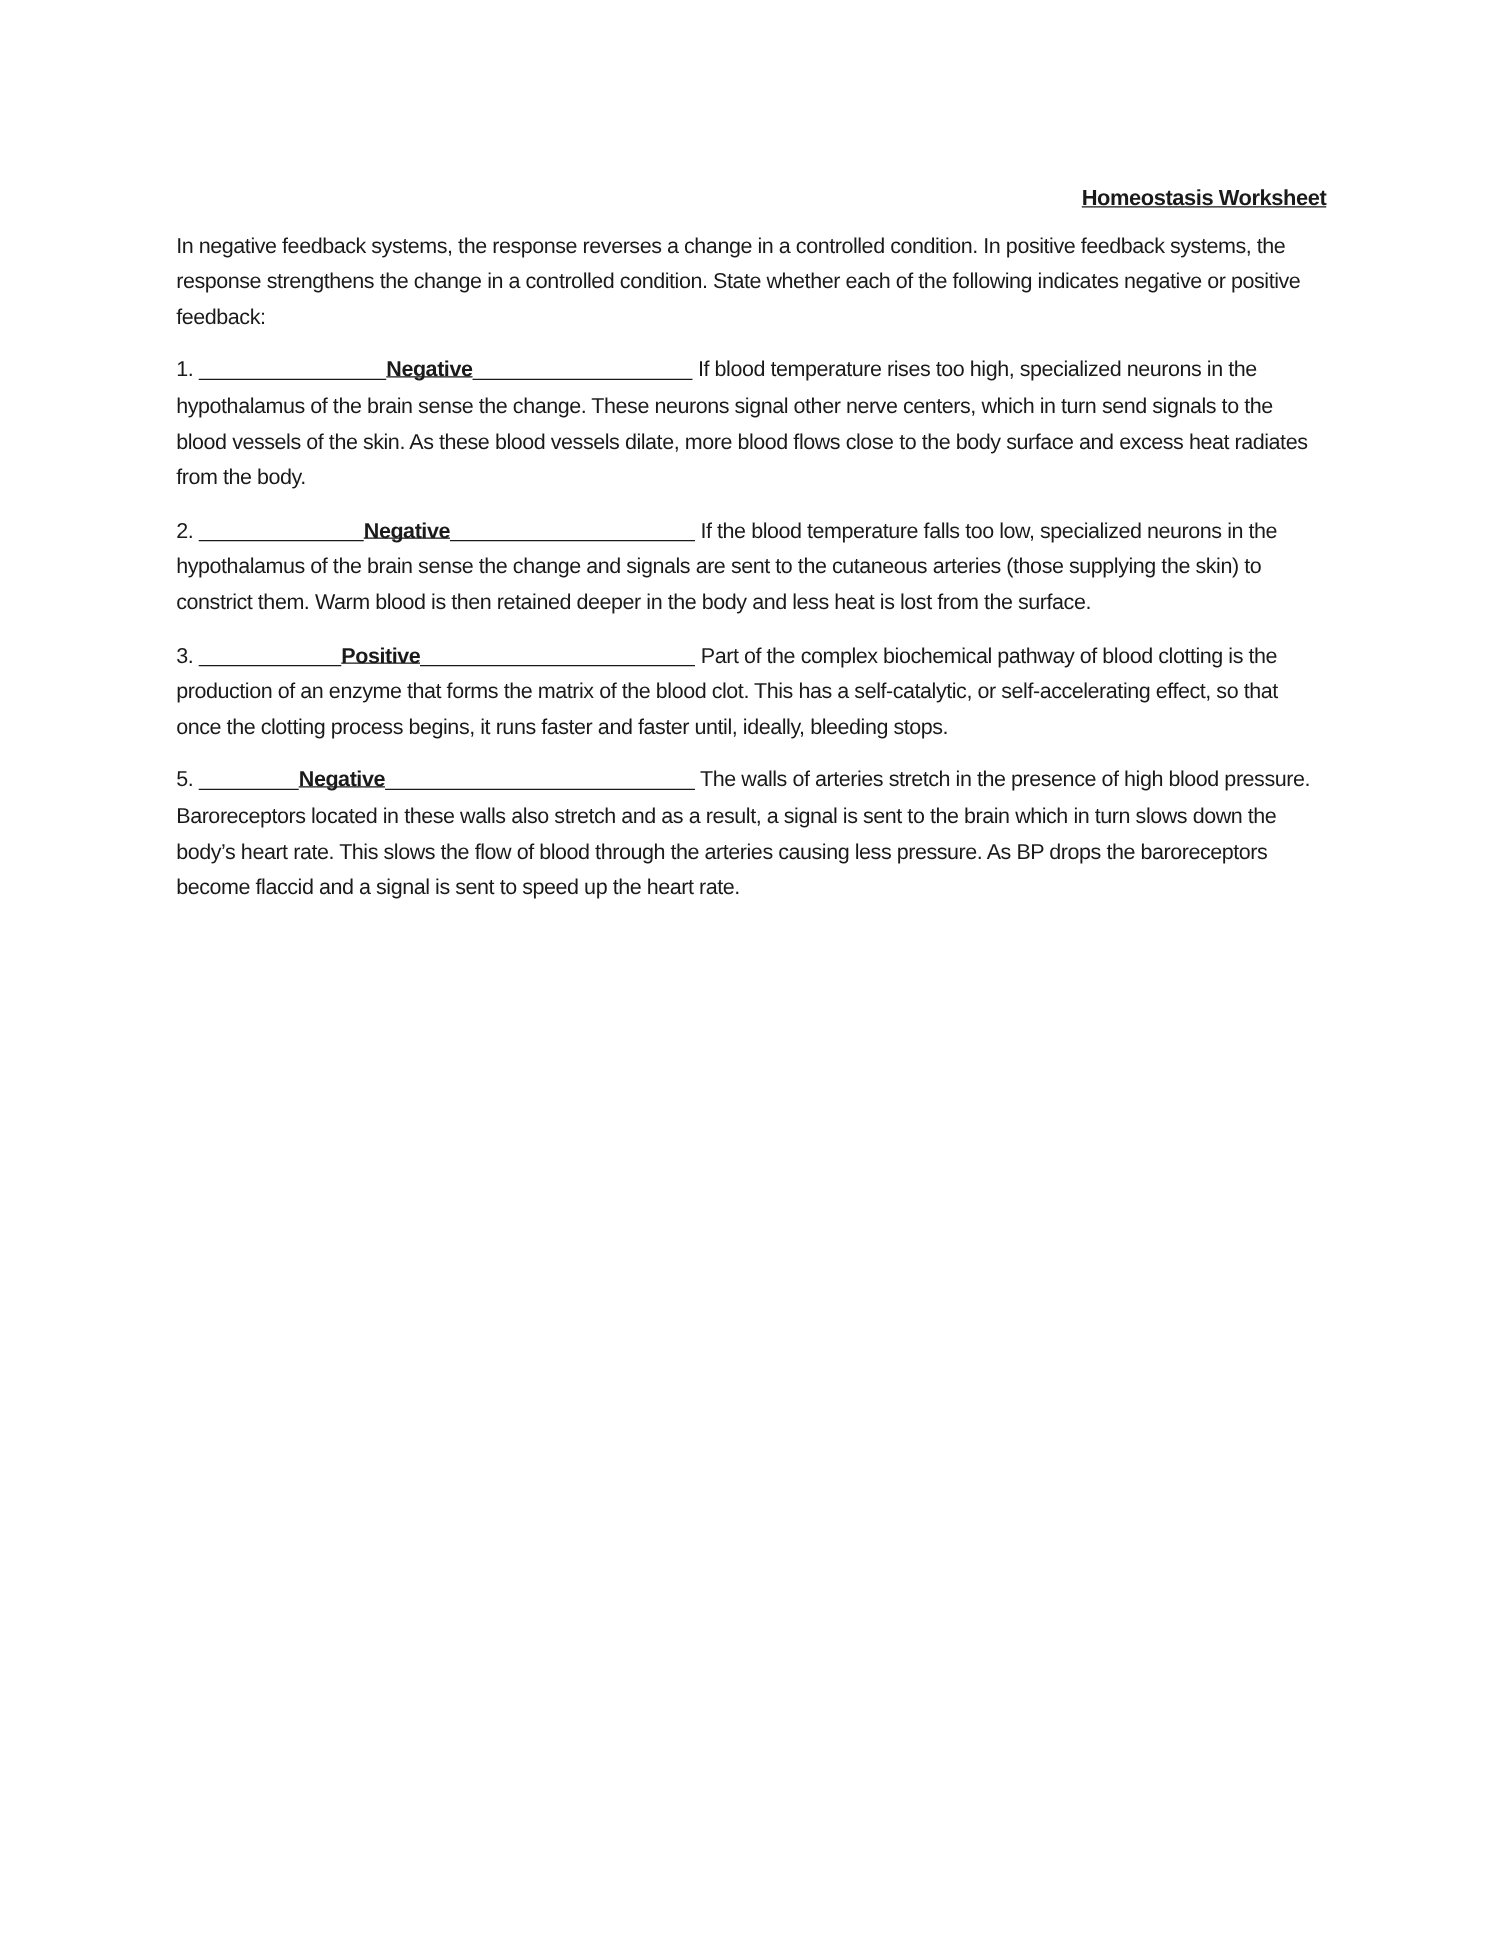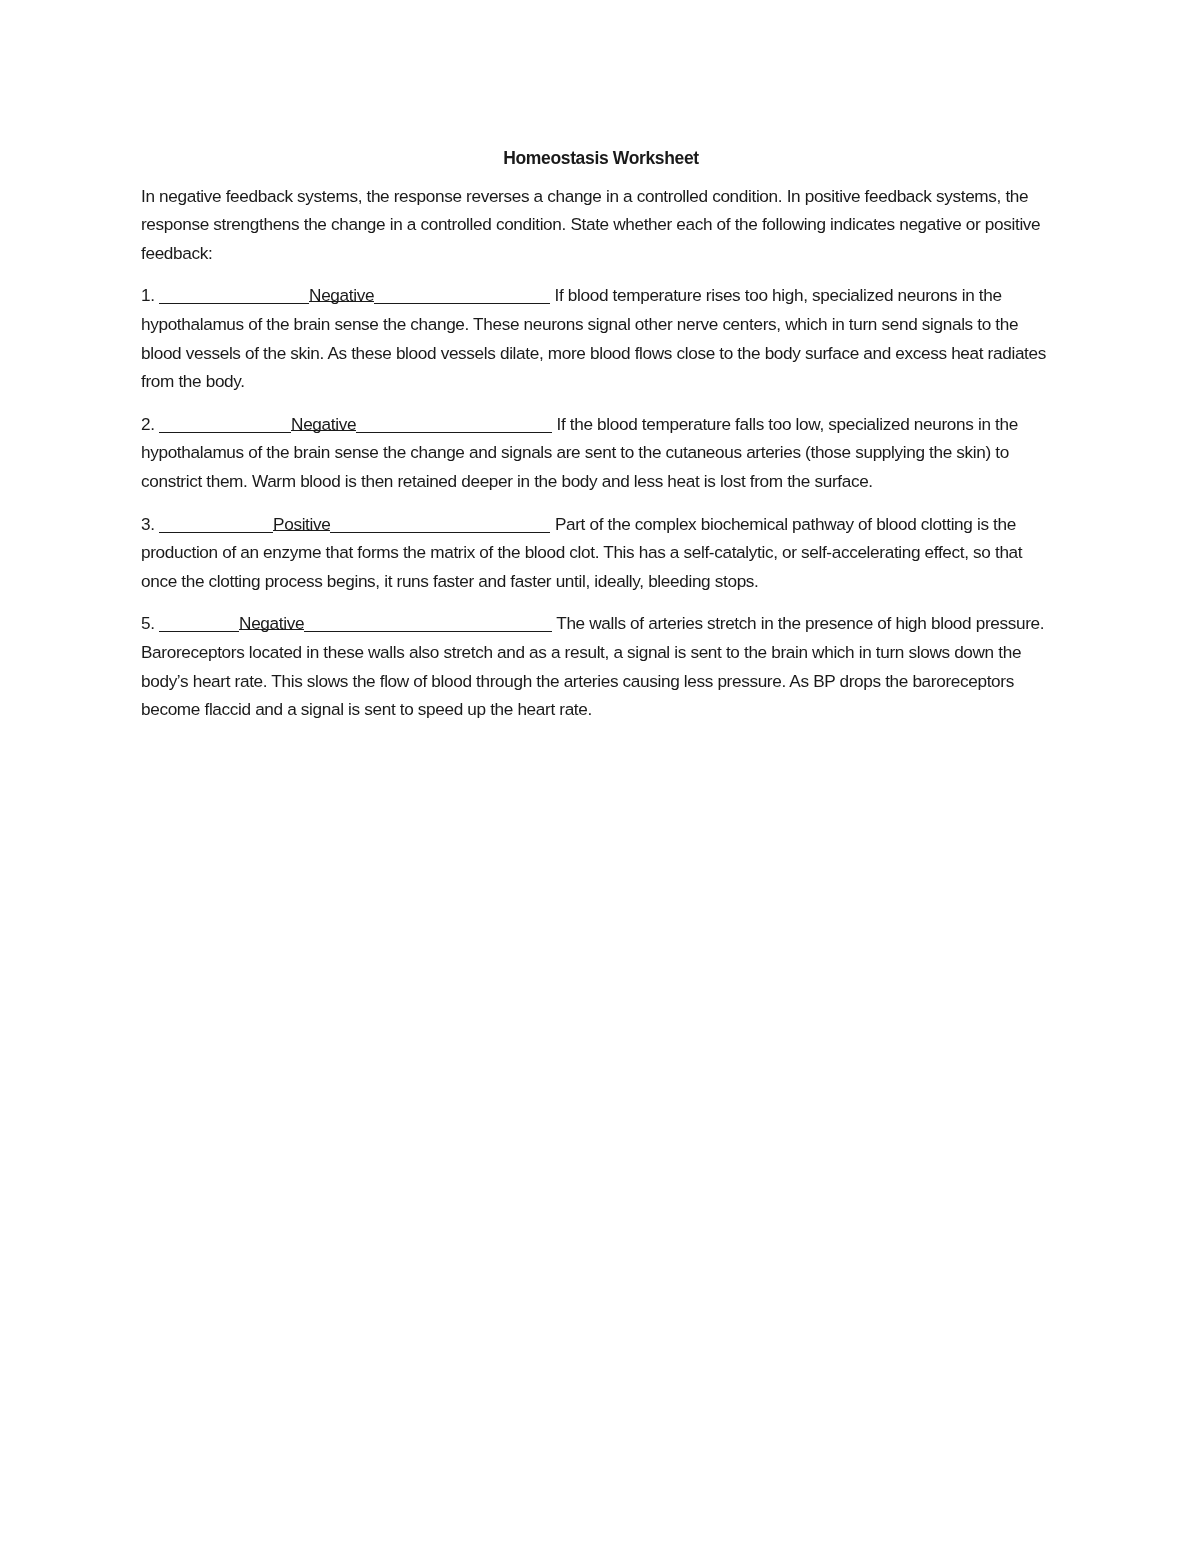--- a/index.html
+++ b/index.html
@@ -6,29 +6,30 @@
   body { width: 1200px; height: 1553px; position: relative; overflow: hidden; }
   .page {
     position: absolute; left: 141px; top: 140px; width: 920px;
     font-family: "Liberation Sans", sans-serif;
     color: #1a1a1a;
     font-size: 17.2px;
     line-height: 28.6px;
     letter-spacing: -0.35px;
   }
   .title {
-    text-align: center; font-weight: bold; margin: 4px 0 9px 0;
+    text-align: right; font-weight: bold; margin: 4px 0 9px 0;
     font-size: 17.5px;
+    text-decoration: underline;
   }
   .intro { margin: 0 0 14px 0; }
   .q { margin: 0 0 14px 0; }
   .num { }
   .blank {
     display: inline-block; border-bottom: 1.3px solid #1a1a1a;
-    height: 20px; vertical-align: baseline; margin-bottom: -3px;
+    height: 20px; vertical-align: baseline; margin-bottom: -3px; font-weight: bold;
   }
   .answer { }
 </style>
 </head>
 <body>
 
 <div class="page">
   <div class="title">Homeostasis Worksheet</div>
   <p class="intro">In negative feedback systems, the response reverses a change in a controlled condition. In positive feedback systems, the response strengthens the change in a controlled condition. State whether each of the following indicates negative or positive feedback:</p>
 

